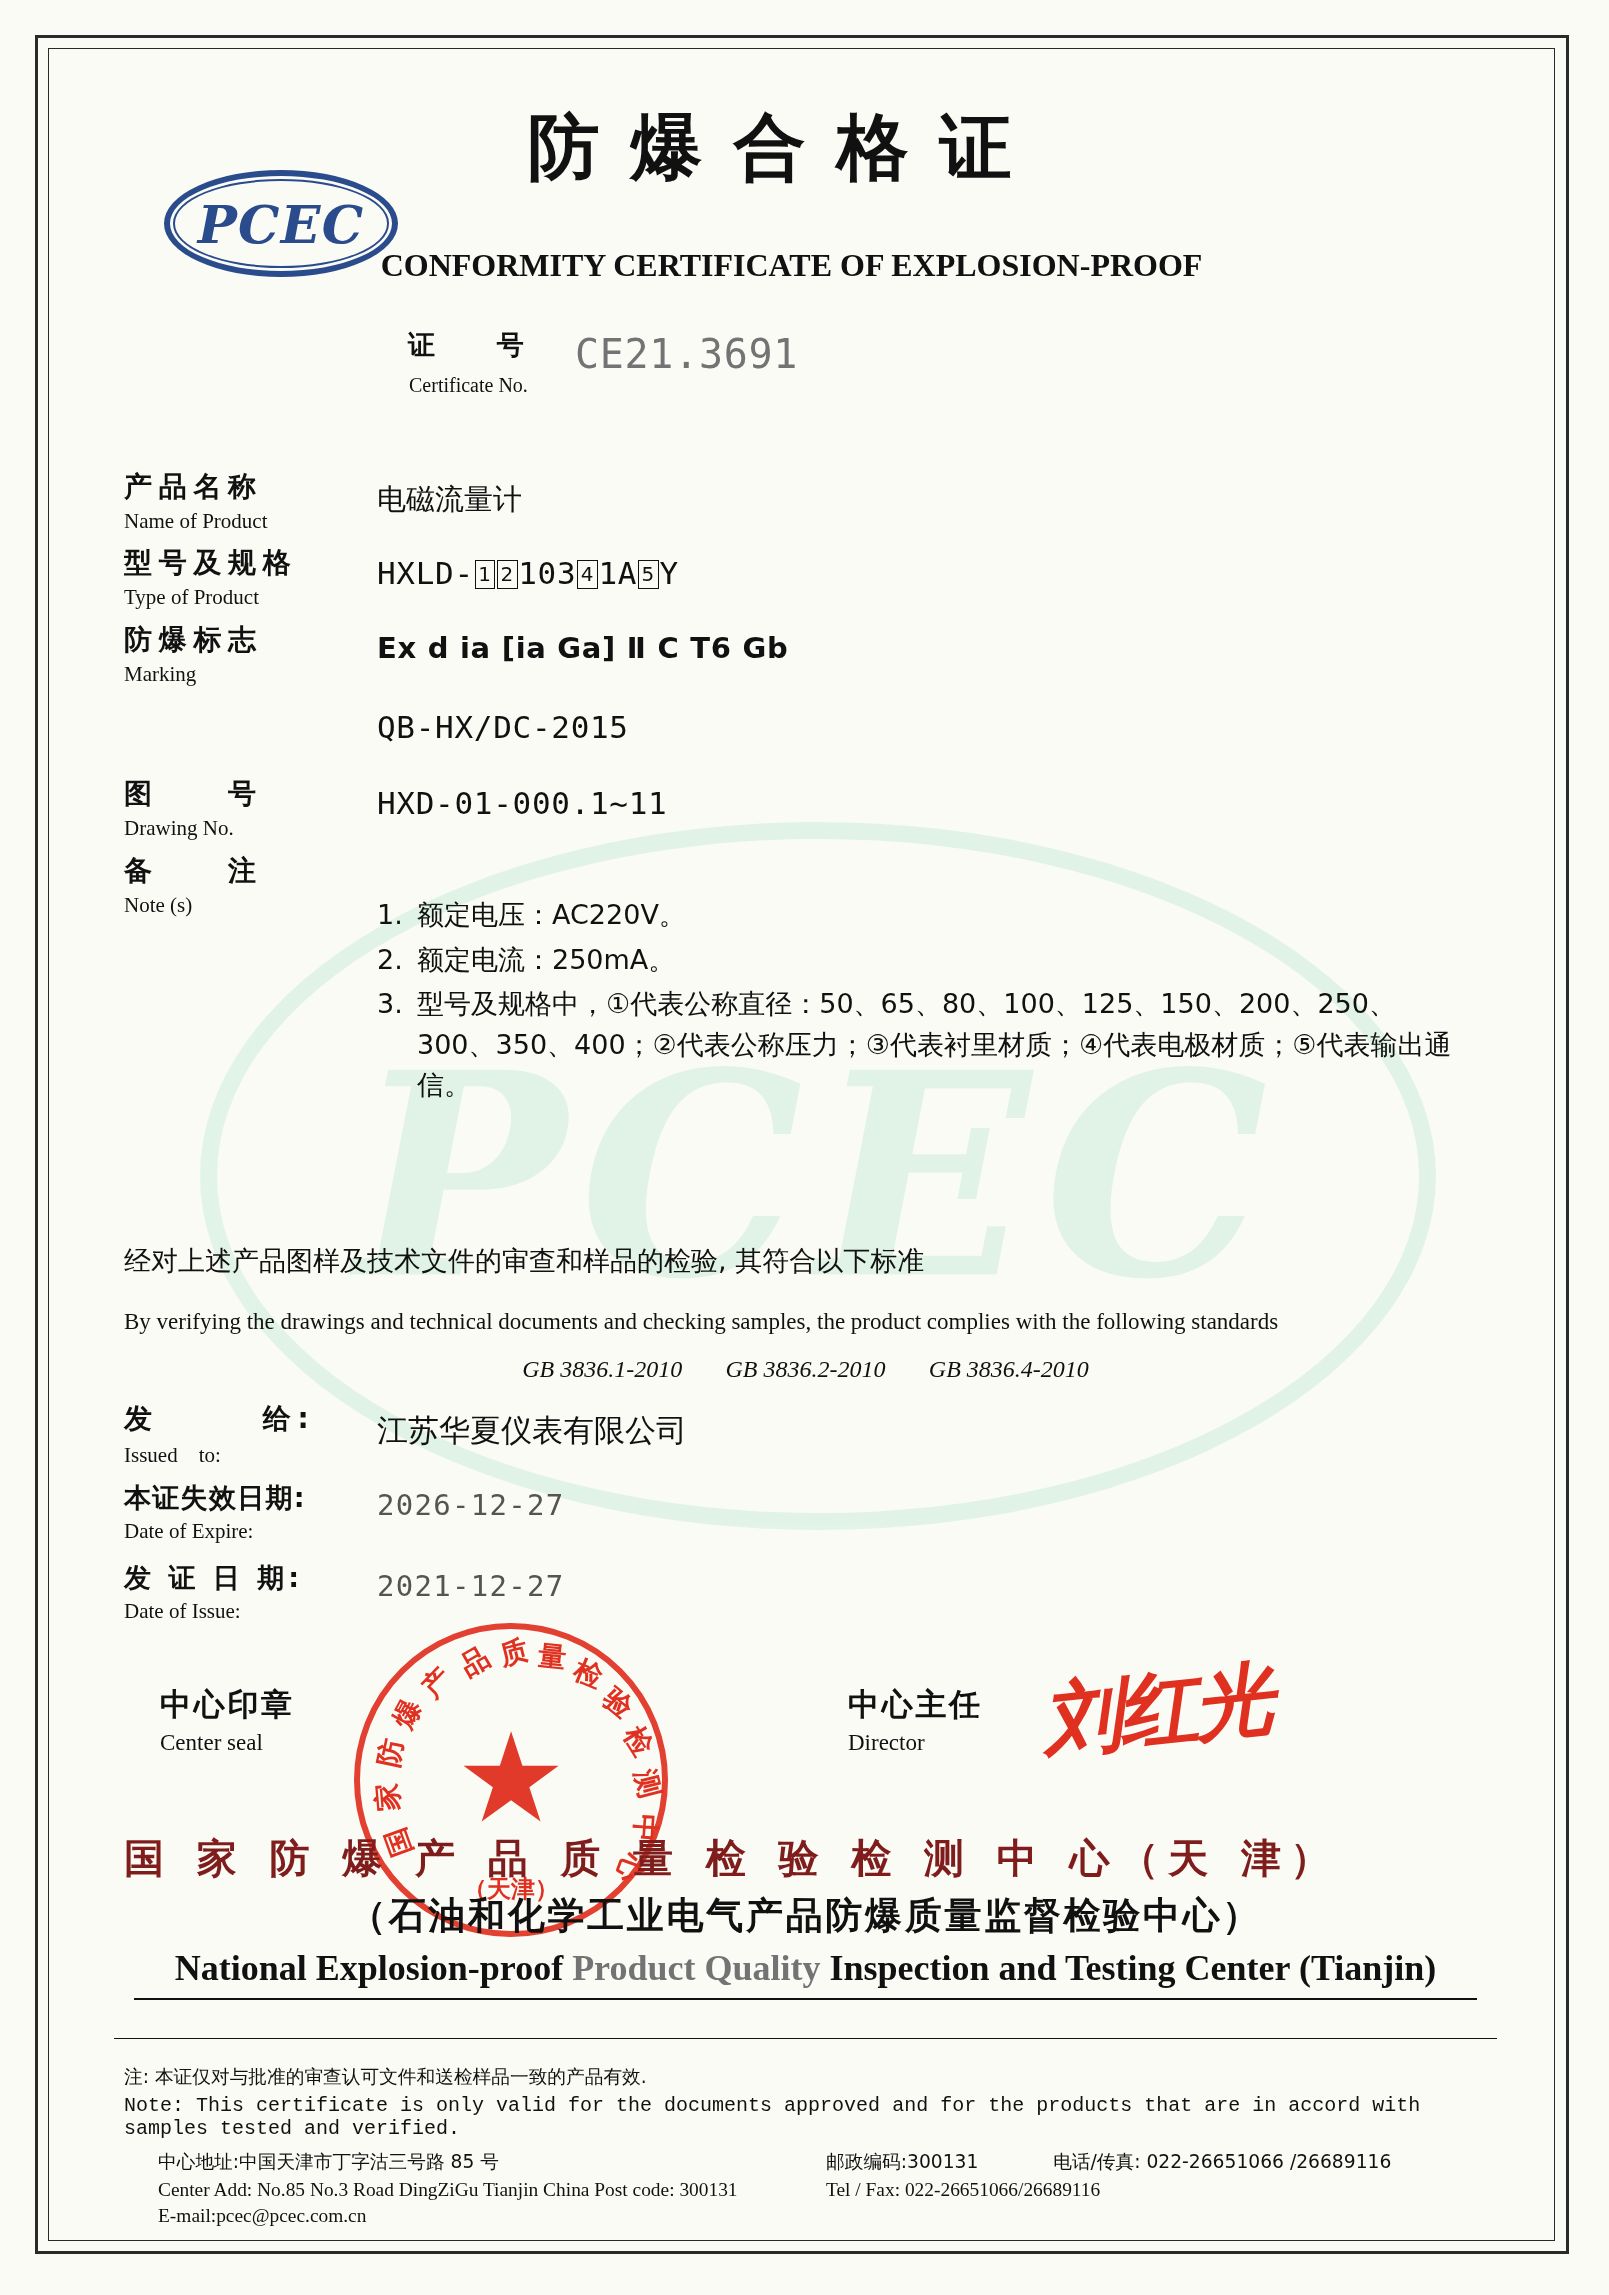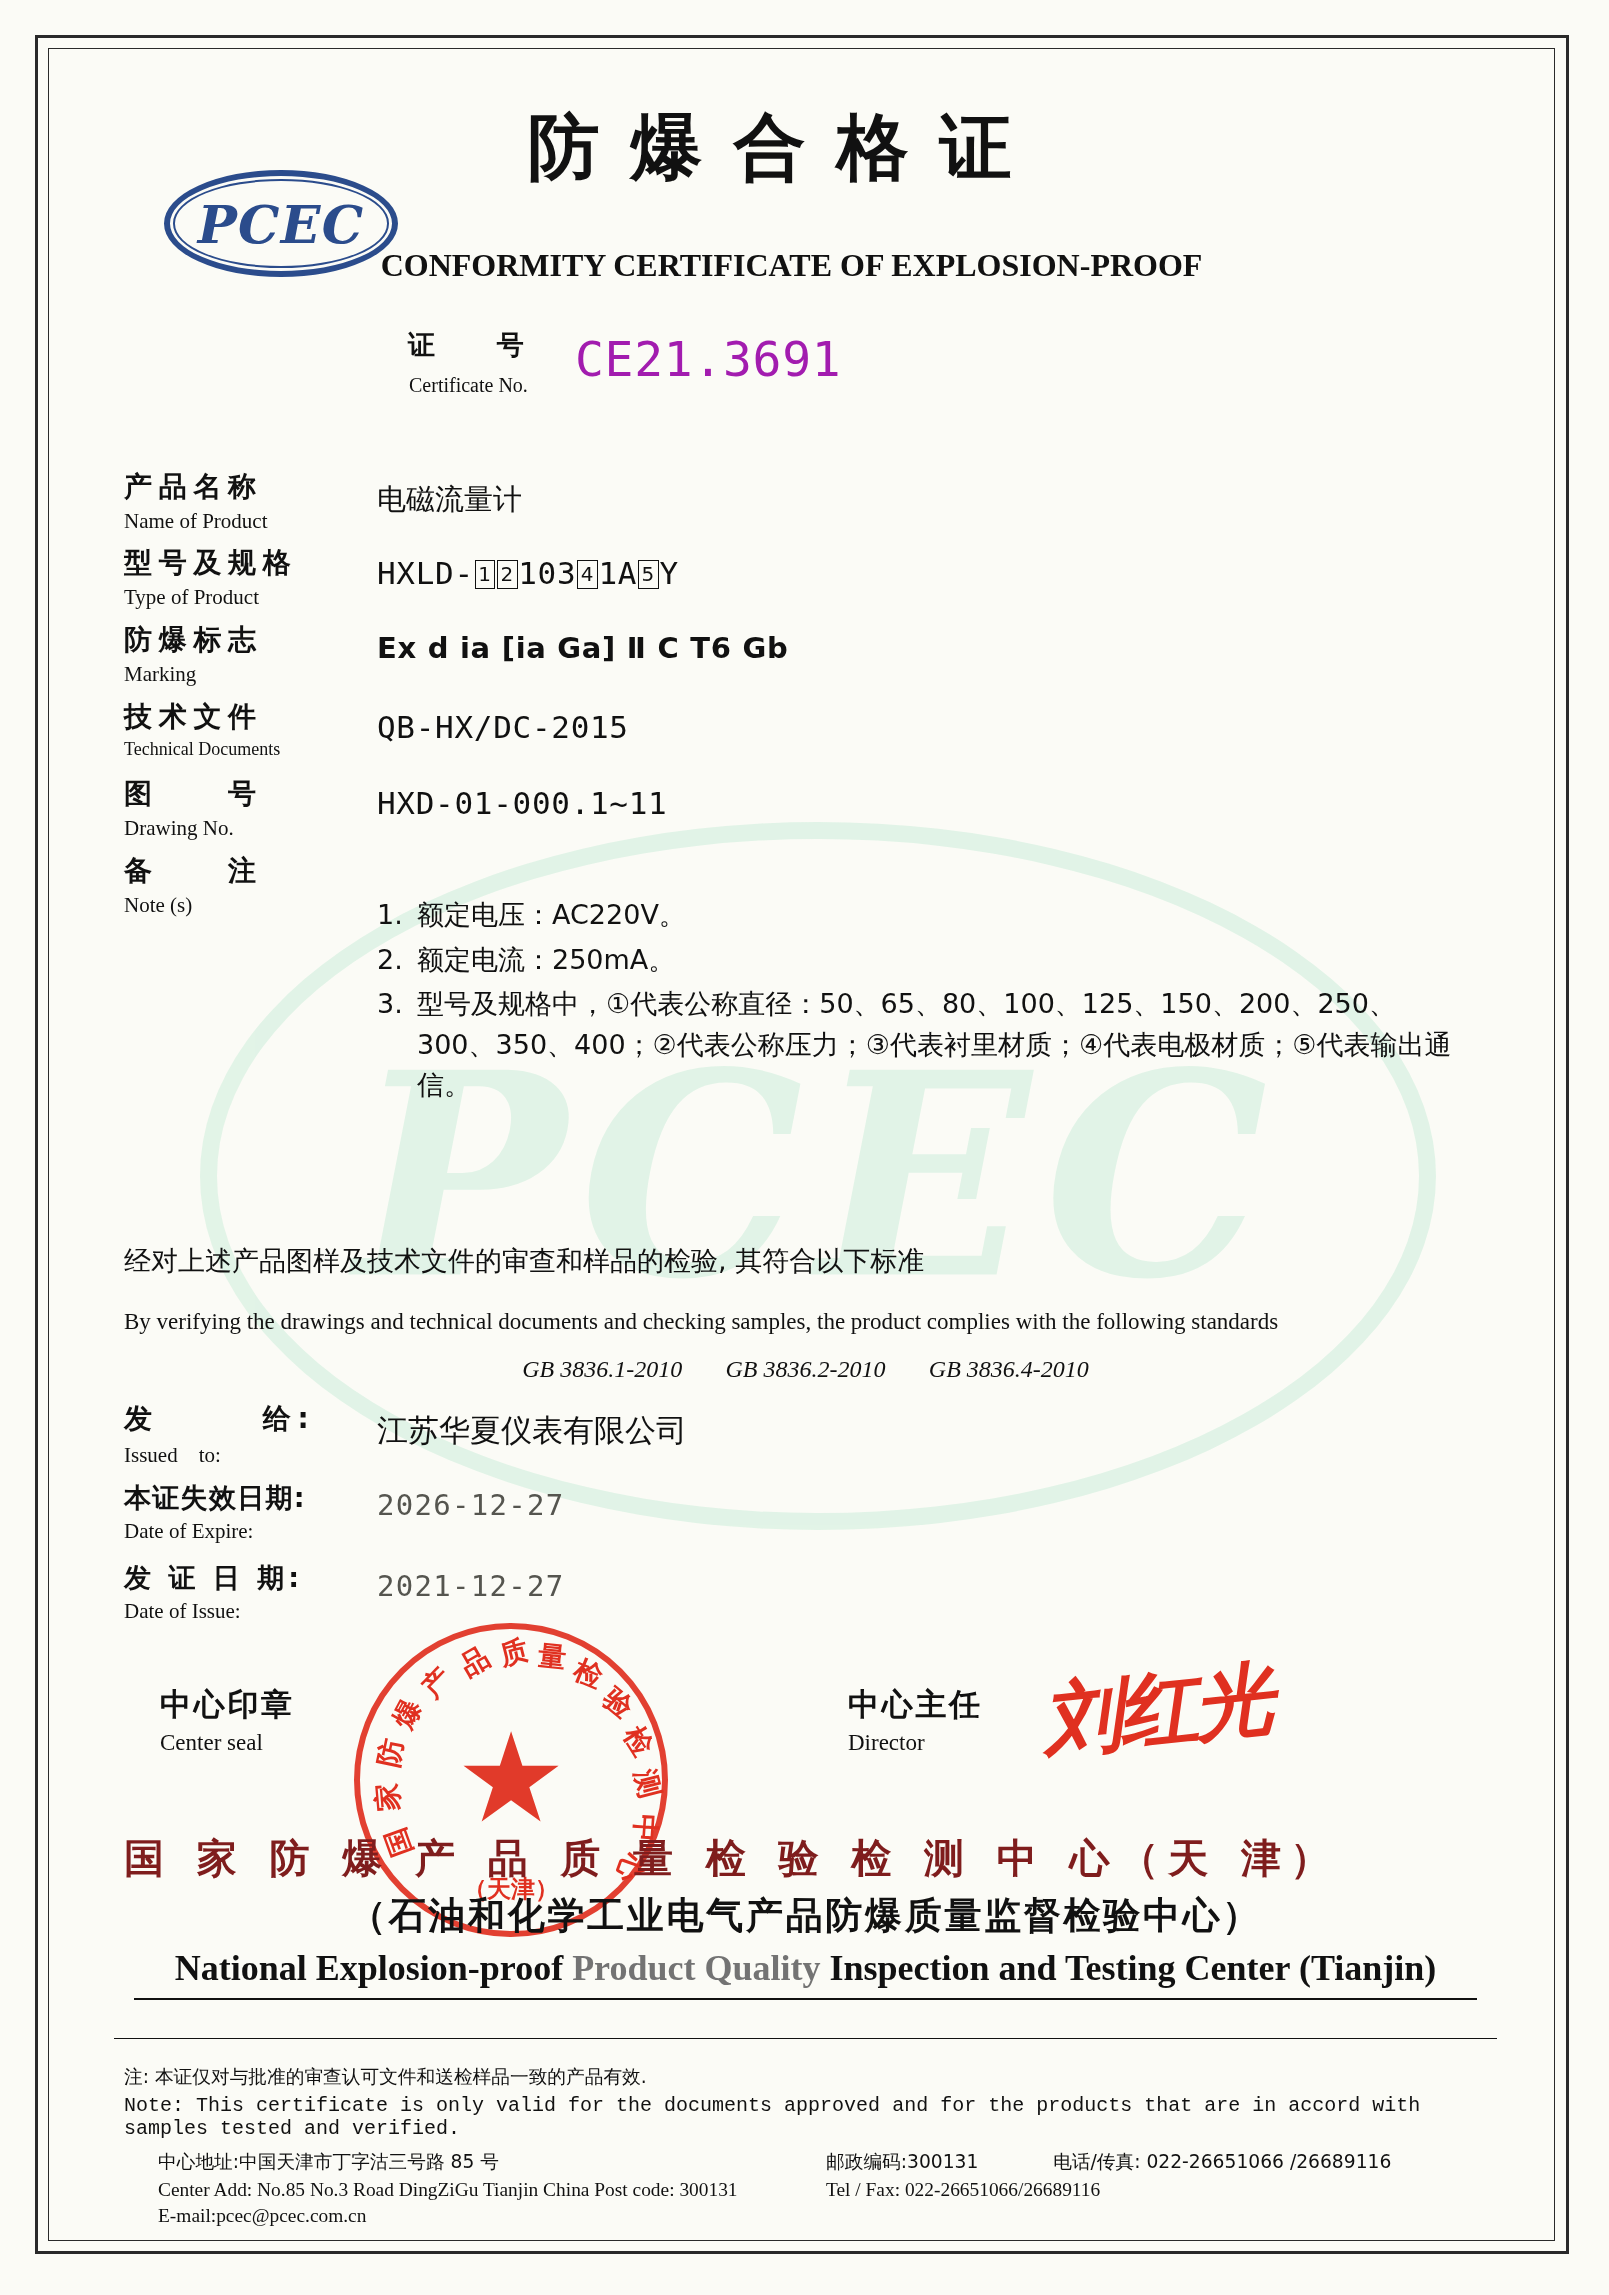--- a/index.html
+++ b/index.html
@@ -147,22 +147,22 @@
     top: 374px;
     font-family: "Liberation Serif", serif;
     font-size: 20px;
     color: #111;
   }
   .cert-no {
     position: absolute;
     left: 575px;
     top: 331px;
     font-family: "DejaVu Sans Mono", monospace;
-    font-size: 48px;
-    color: #a21caf;
+    font-size: 40px;
+    color: #737373;
     letter-spacing: 0.7px;
   }
 
   
   .field-label {
     position: absolute;
     left: 124px;
     width: 247px;
   }
   .field-label .cn {
@@ -495,24 +495,20 @@
   <div class="field-value mono" style="top:555px;">
     <span>HXLD-</span><span class="boxed">1</span><span class="boxed">2</span><span>103</span><span class="boxed">4</span><span>1A</span><span class="boxed">5</span><span>Y</span>
   </div>
 
   <div class="field-label" style="top:621px;">
     <div class="cn">防爆标志</div>
     <div class="en">Marking</div>
   </div>
   <div class="marking" style="top:631px;">Ex d ia [ia Ga] Ⅱ C T6 Gb</div>
 
-  <div class="field-label" style="top:698px;">
-    <div class="cn">技术文件</div>
-    <div class="en small">Technical Documents</div>
-  </div>
   <div class="field-value mono" style="top:709px;">QB-HX/DC-2015</div>
 
   <div class="field-label" style="top:775px;">
     <div class="cn">图　　号</div>
     <div class="en">Drawing No.</div>
   </div>
   <div class="field-value mono" style="top:785px;">HXD-01-000.1~11</div>
 
   <div class="field-label" style="top:852px;">
     <div class="cn">备　　注</div>

